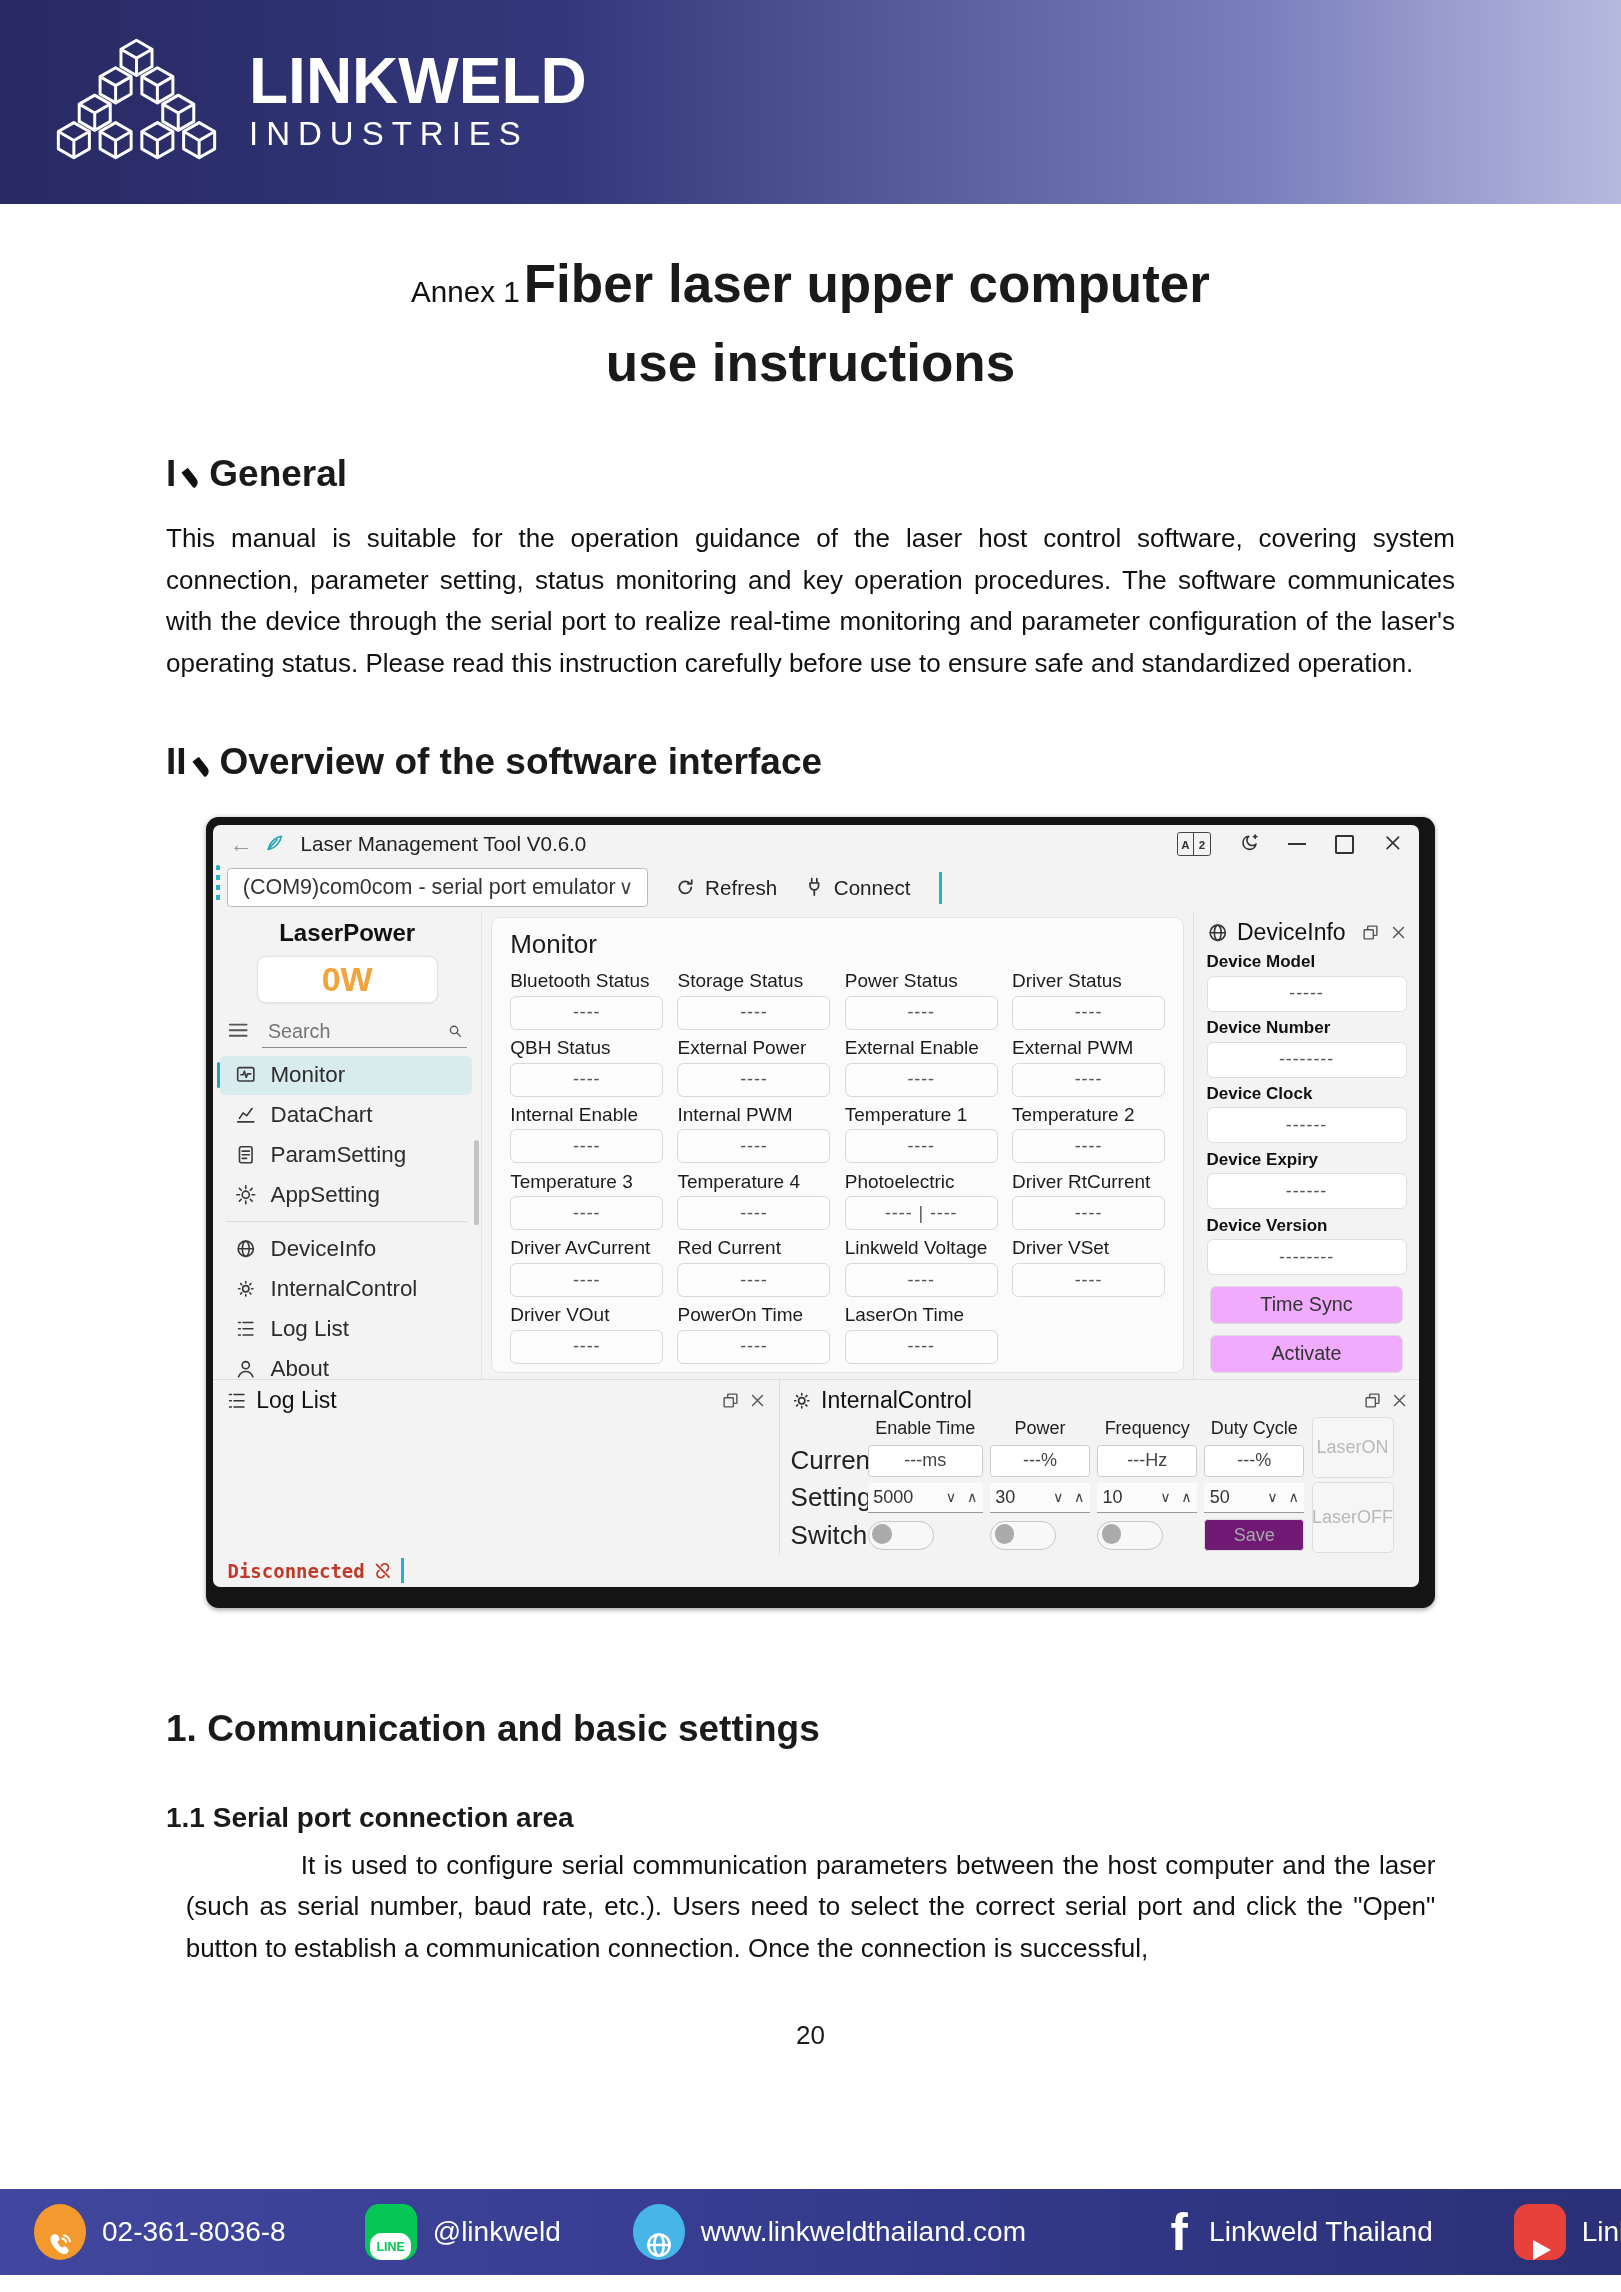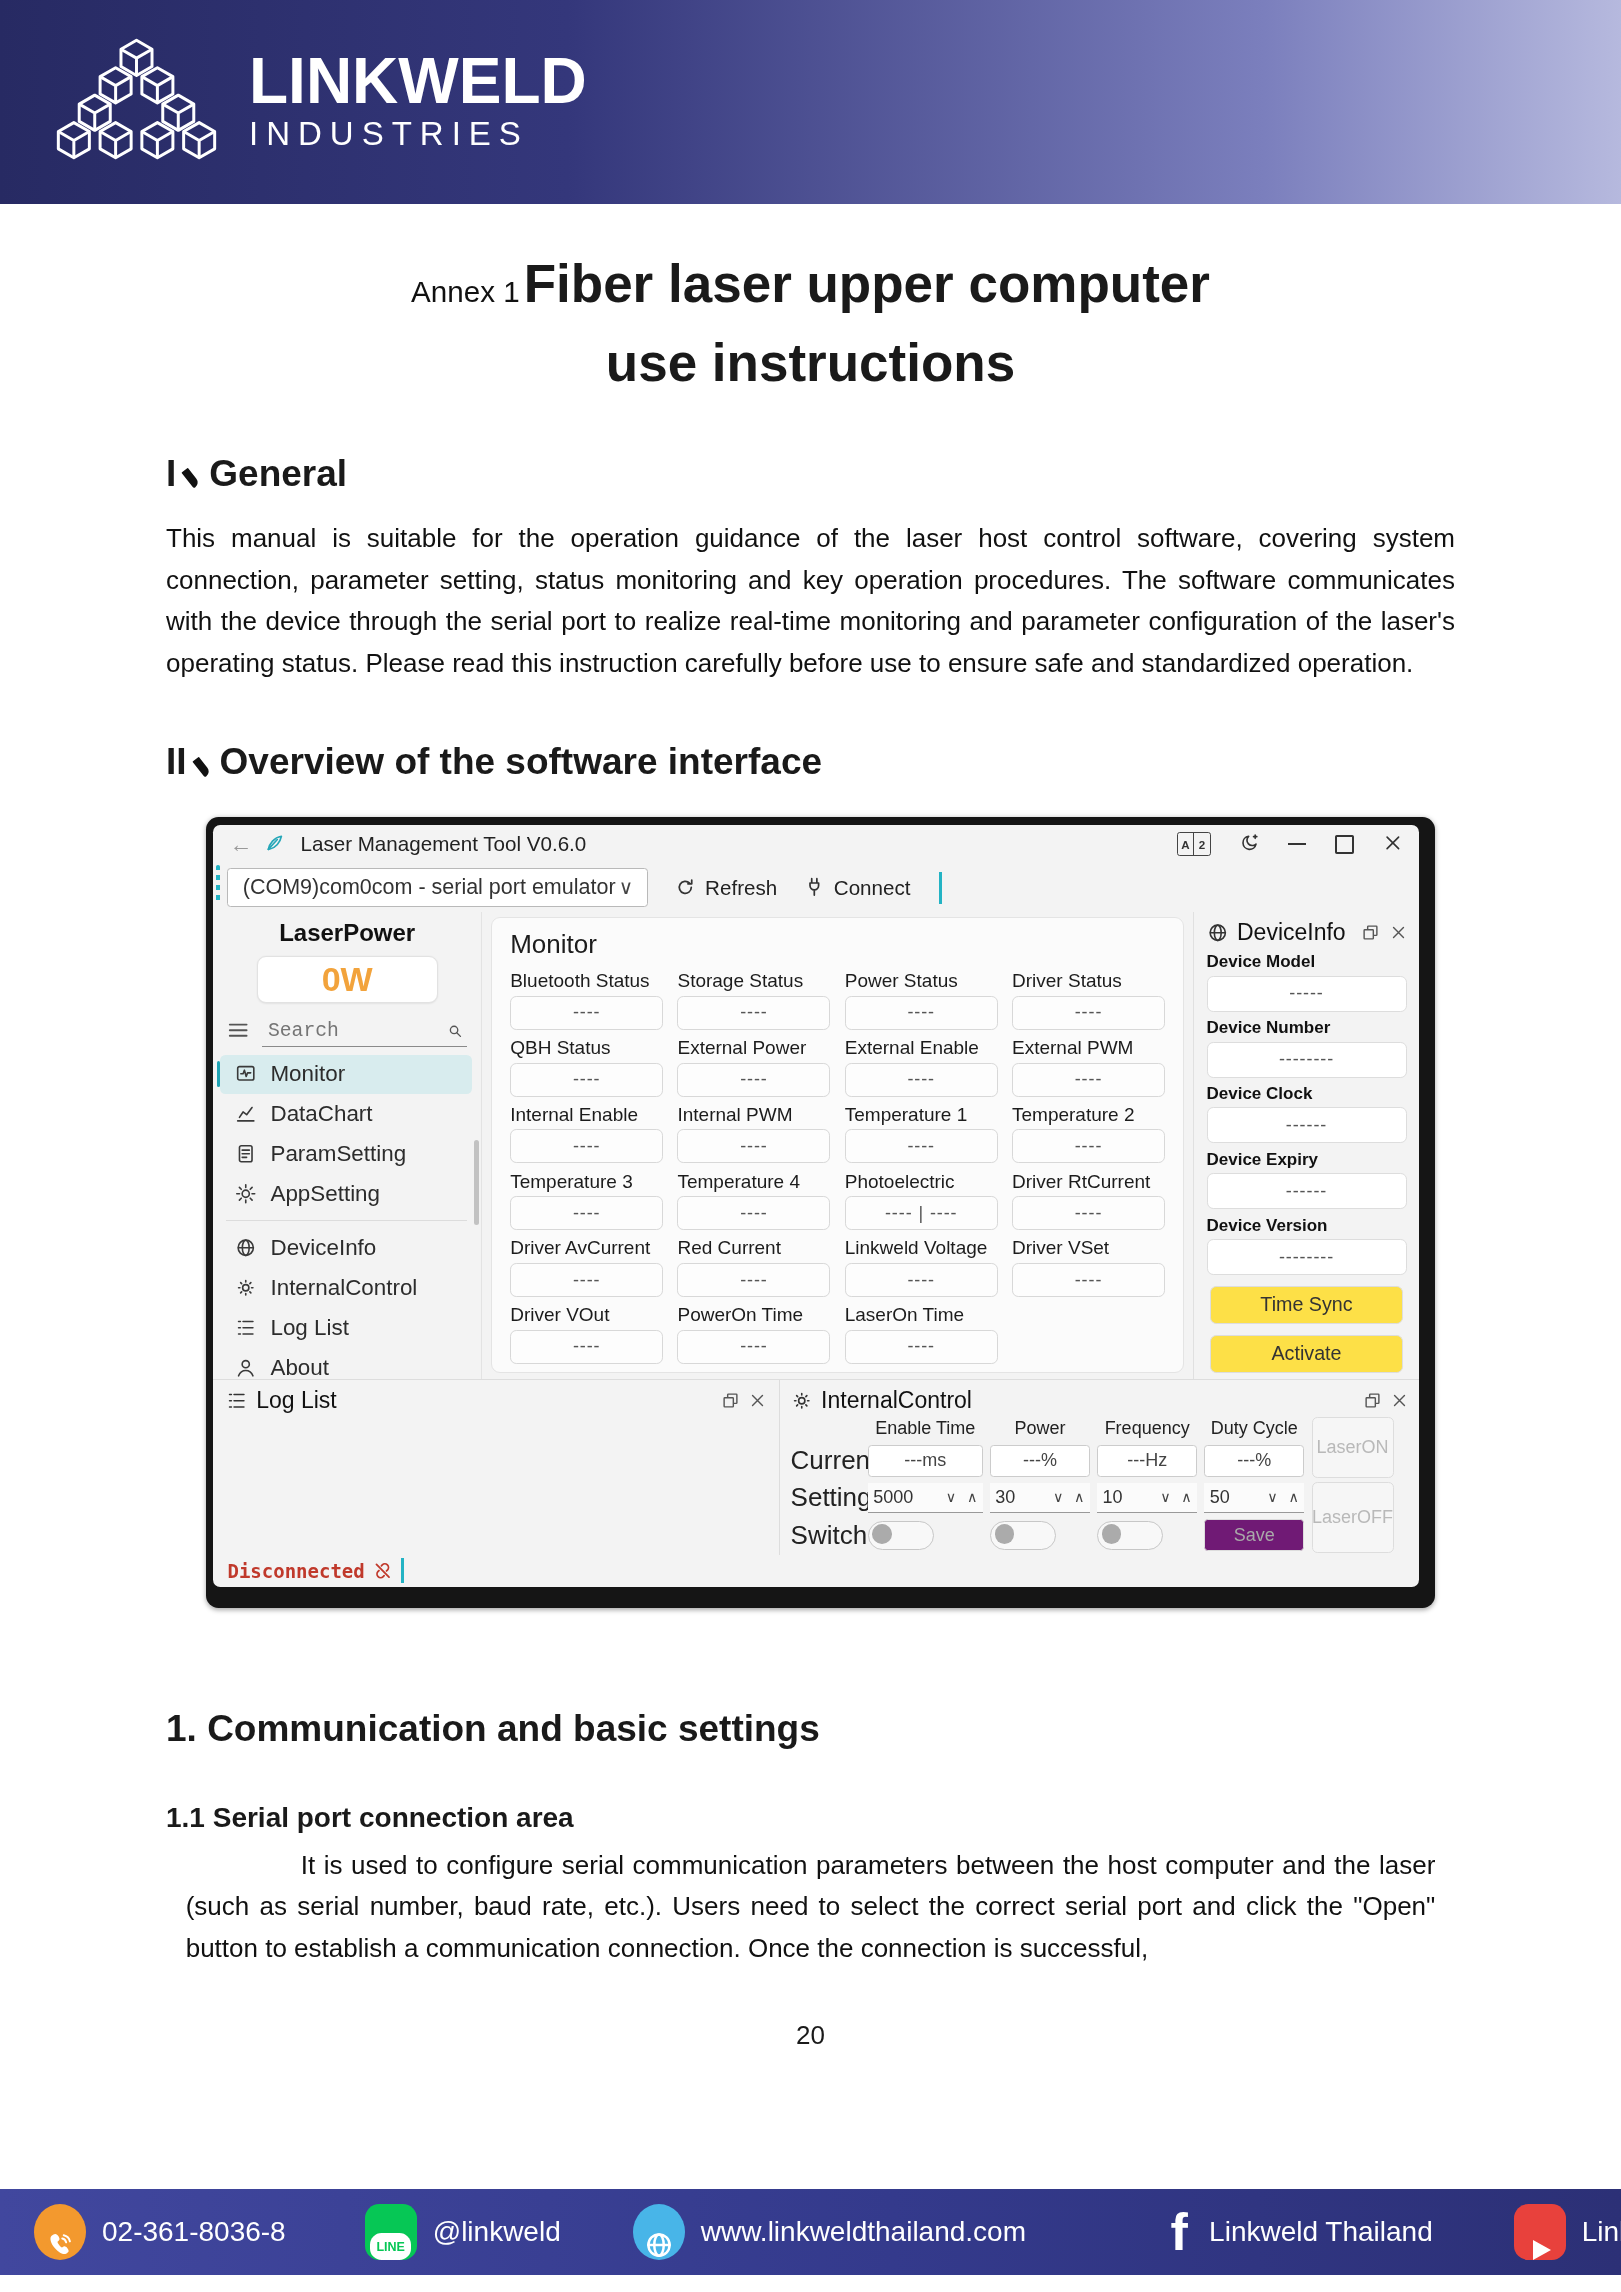--- a/index.html
+++ b/index.html
@@ -52,21 +52,21 @@
   .tool-btn svg{width:20.6px;height:20.6px;stroke:#333;fill:none;stroke-width:2;stroke-linecap:round;stroke-linejoin:round}
   .caret-teal{width:2.7px;height:32px;background:#23b3c4;margin-left:1.8px}
 
   .mainrow{display:flex;height:467px}
   .sidebar{width:269px;border-right:0.9px solid #e3e3e3;position:relative;padding-top:7.2px;box-sizing:border-box}
   .lp-title{text-align:center;font-weight:bold;font-size:24px;color:#111}
   .lp-box{width:179px;height:45px;margin:9px auto 0;background:#fff;border:0.9px solid #e2e2e2;border-radius:9px;display:flex;align-items:center;justify-content:center;font-size:34px;font-weight:bold;color:#f2a33c;box-shadow:0 0.9px 1.8px rgba(0,0,0,.07)}
   .search-row{display:flex;align-items:center;margin:12.5px 14.3px 5.4px 14.3px;gap:12.5px}
   .burger svg{width:22.4px;height:22.4px;stroke:#555;fill:none;stroke-width:2;stroke-linecap:round}
   .search-box{flex:1;border-bottom:1.8px solid #8a8a8a;display:flex;align-items:center;padding:3.6px 3.6px}
-  .search-box input{border:none;background:transparent;font-size:19.7px;color:#1d4ed8;width:100%;outline:none;font-family:Liberation Mono, monospace}
+  .search-box input{border:none;background:transparent;font-size:19.7px;color:#1d4ed8;width:100%;outline:none;font-family:Liberation Sans, sans-serif}
   .search-box svg{width:18px;height:18px;stroke:#555;fill:none;stroke-width:2;stroke-linecap:round}
   .menu{margin-top:7.2px;padding:0 9px 0 7.2px}
   .side-item{height:39px;display:flex;align-items:center;gap:14.3px;padding-left:14.3px;font-size:22.4px;color:#2c2c2c;border-radius:5.4px;position:relative;margin-bottom:0.9px}
   .side-item.selected{background:#d8ecee}
   .side-item.selected::before{content:"";position:absolute;left:-3.6px;top:6.3px;bottom:6.3px;width:3.6px;background:#1fa3b4;border-radius:1.8px}
   .sicon{display:flex}
   .sicon svg{width:21.5px;height:21.5px;stroke:#3a3a3a;fill:none;stroke-width:1.8;stroke-linecap:round;stroke-linejoin:round}
   .menu-divider{height:0.9px;background:#dcdcdc;margin:7.2px 5.4px}
   .sb-thumb{position:absolute;right:1.8px;top:228px;width:5.4px;height:85px;background:#c2c2c2;border-radius:2.7px}
 
@@ -77,21 +77,21 @@
   .mlabel{font-size:19px;color:#1c1c1c;white-space:nowrap;margin-bottom:3.6px}
   .mbox{height:32px;background:#fdfdfd;border:0.9px solid #d8d8d8;border-radius:6.3px;display:flex;align-items:center;justify-content:center;font-size:18px;color:#555;letter-spacing:0.9px}
 
   .rightpanel{width:226px;border-left:0.9px solid #e0e0e0;padding:7.2px 12.5px;box-sizing:border-box}
   .panel-head{display:flex;align-items:center;gap:9px;font-size:23px;color:#111}
   .panel-head svg{width:21.5px;height:21.5px;stroke:#333;fill:none;stroke-width:1.8;stroke-linecap:round;stroke-linejoin:round}
   .ph-icons{margin-left:auto;display:flex;gap:10.7px;align-items:center;color:#555}
   .ph-icons svg{width:17px;height:17px;stroke:#555;fill:none;stroke-width:2;stroke-linecap:round}
   .di-label{font-size:17px;font-weight:bold;color:#111;margin:6.3px 0 3.6px}
   .di-box{height:34px;background:#fff;border:0.9px solid #ddd;border-radius:6.3px;display:flex;align-items:center;justify-content:center;font-size:18px;color:#555;letter-spacing:0.9px}
-  .di-btn{height:36px;margin:10.7px 3.6px 0;background:#fde047;border:0.9px solid #ddd;border-radius:6.3px;display:flex;align-items:center;justify-content:center;font-size:19.7px;color:#333}
+  .di-btn{height:36px;margin:10.7px 3.6px 0;background:#f0abfc;border:0.9px solid #ddd;border-radius:6.3px;display:flex;align-items:center;justify-content:center;font-size:19.7px;color:#333}
 
   .bottomrow{display:flex;height:175px;border-top:0.9px solid #ddd}
   .logpanel{width:47%;border-right:0.9px solid #ddd;padding:7.2px 12.5px;box-sizing:border-box}
   .icpanel{flex:1;padding:7.2px 10.7px;box-sizing:border-box}
   .ic-grid{display:grid;grid-template-columns:70px 115px 100px 100px 100px 82px;column-gap:7.2px;row-gap:3.6px;grid-template-rows:23px 34px 32px 36px;margin-top:3.6px;align-items:center}
   .ic-colhead{font-size:18px;color:#222;text-align:center;white-space:nowrap}
   .ic-rowlabel{font-size:26px;color:#222}
   .ic-box{height:32px;background:#fff;border:0.9px solid #ccc;border-radius:3.6px;display:flex;align-items:center;justify-content:center;font-size:18px;color:#444;box-sizing:border-box}
   .spin{height:30px;border-bottom:1.8px solid #999;display:flex;align-items:center;padding:0 5.4px;font-size:18px;color:#333;background:#fbfbfb;box-sizing:border-box}
   .spin .chevs{margin-left:auto;display:flex;gap:10.7px;font-size:14.3px;color:#444}

